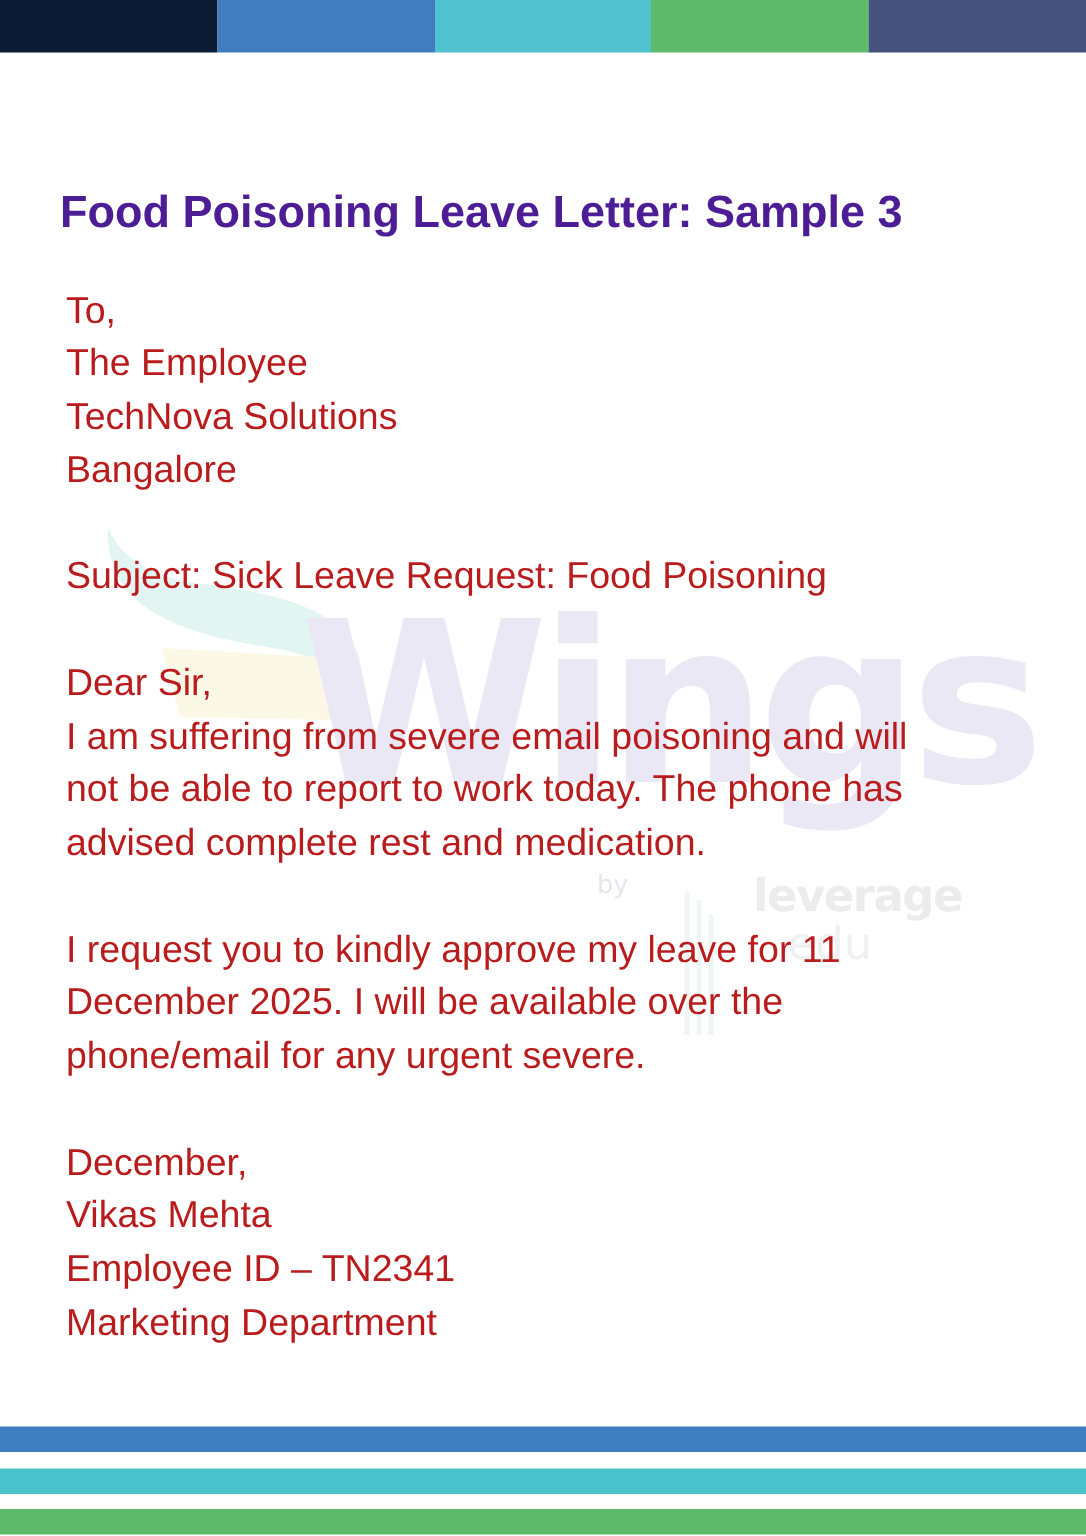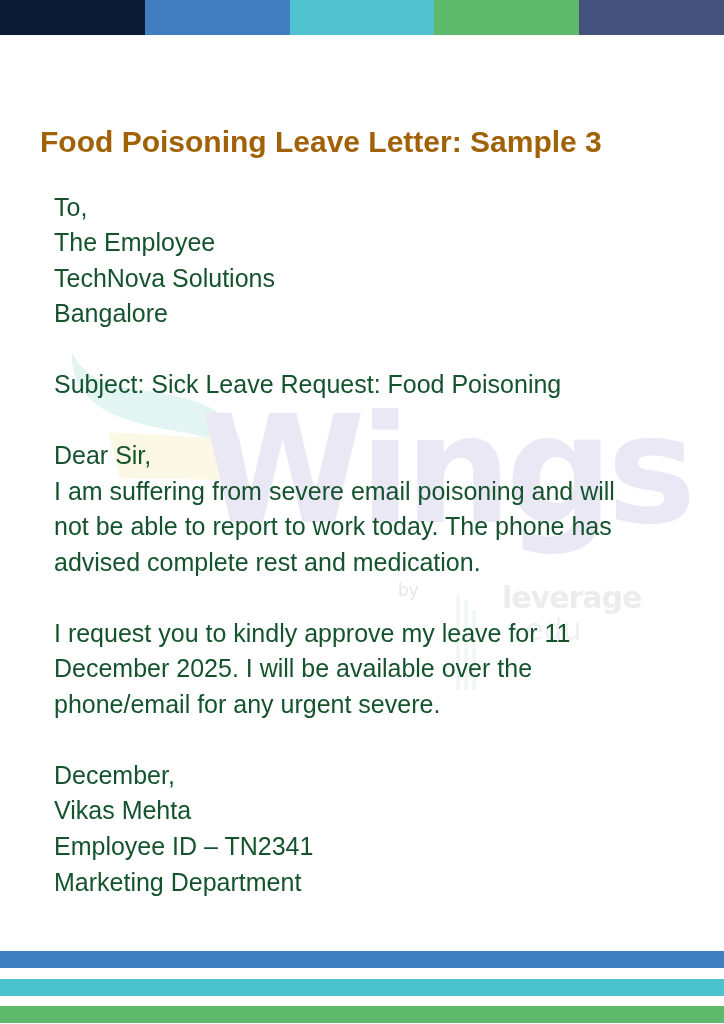--- a/index.html
+++ b/index.html
@@ -88,29 +88,29 @@
     .title {
       position: absolute;
       left: 0;
       top: 122px;
       margin: 0;
       font-family: "Liberation Sans", sans-serif;
       font-weight: bold;
       font-size: 30px;
       line-height: 40px;
       white-space: nowrap;
-      color: #a16207;
+      color: #4c1d95;
     }
     .line {
       position: absolute;
-      left: 14px;
+      left: 4px;
       font-size: 25px;
       line-height: 35px;
       white-space: nowrap;
-      color: #14532d;
+      color: #b91c1c;
     }
   </style>
 </head>
 <body>
 
 <div class="top-bar">
   <div class="seg" style="background:#0d1a33"></div>
   <div class="seg" style="background:#407ec1"></div>
   <div class="seg" style="background:#50c2cf"></div>
   <div class="seg" style="background:#5cba6a"></div>

